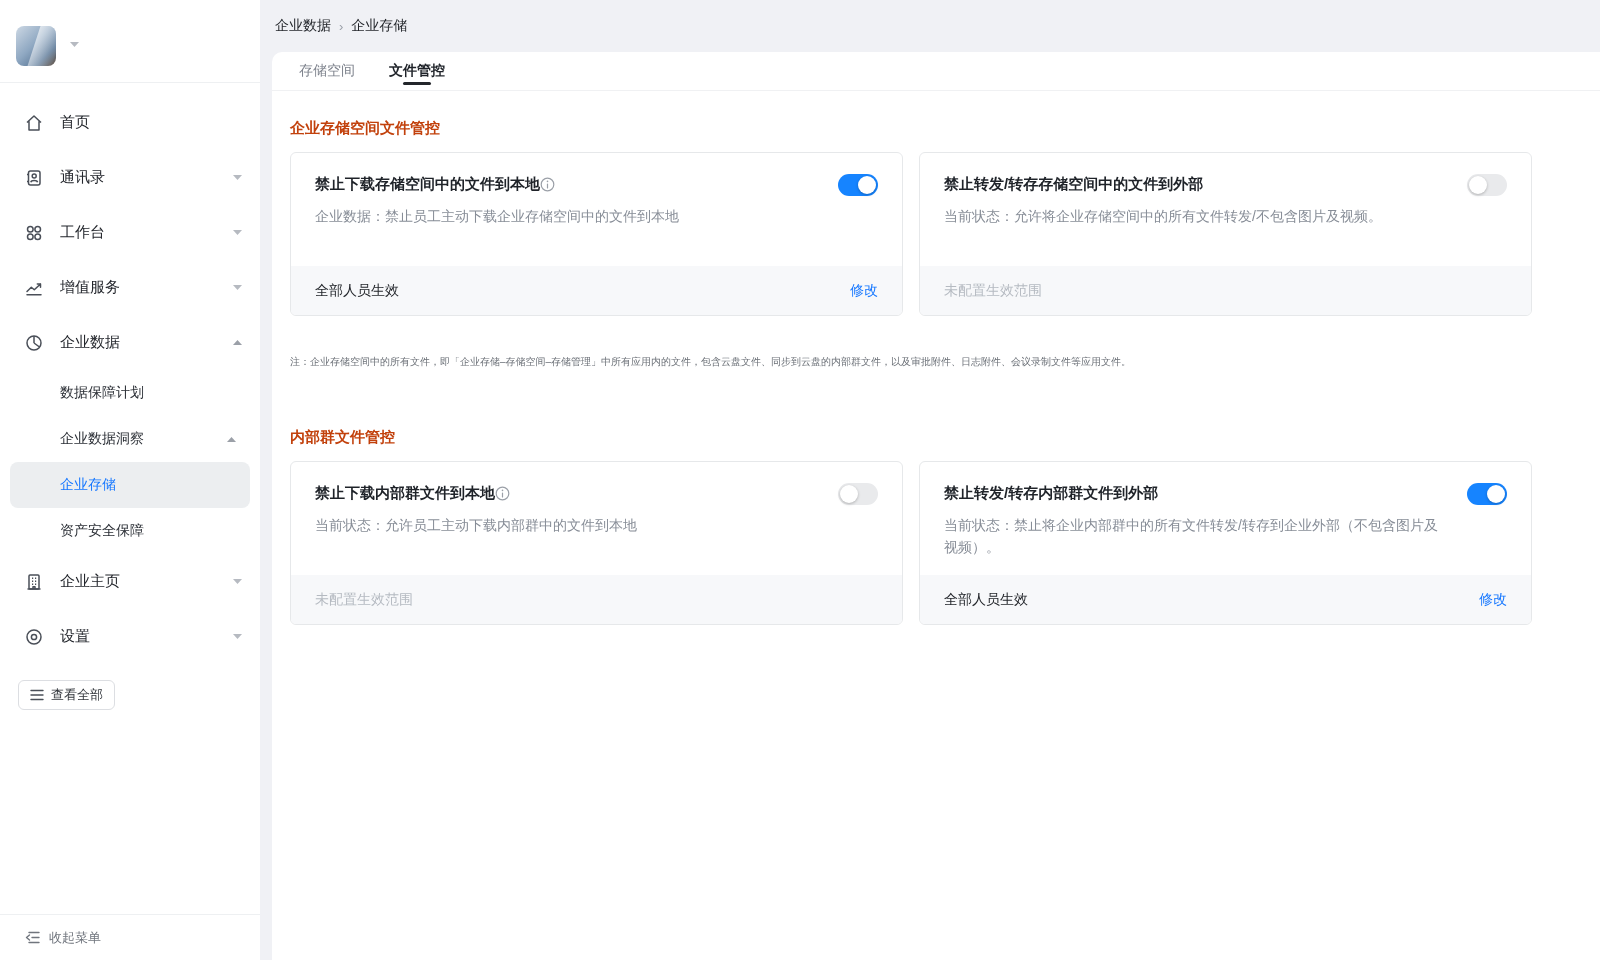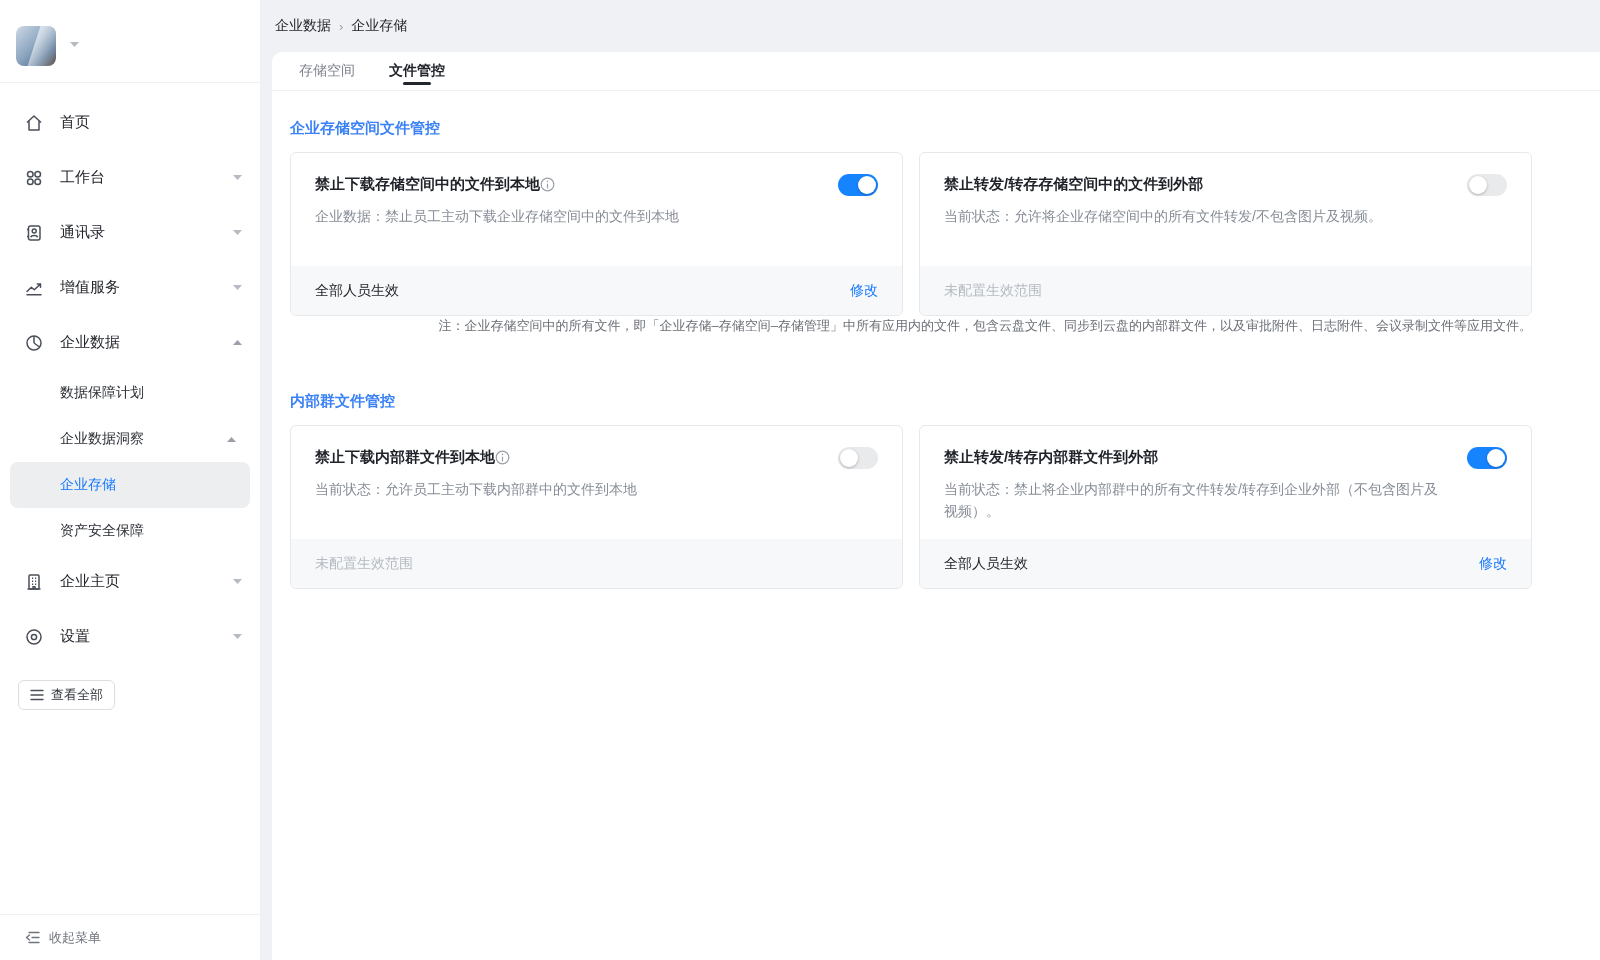--- a/index.html
+++ b/index.html
@@ -99,21 +99,21 @@
   .tab {
     position:relative; display:flex; align-items:center;
     font-size:14px; color:#7d828c; cursor:pointer;
   }
   .tab.active { color:#1f2329; font-weight:700; }
   .tab.active::after {
     content:""; position:absolute; left:50%; transform:translateX(-50%);
     bottom:5px; width:28px; height:3px; border-radius:2px; background:#23262b;
   }
   .content { padding:28px 68px 0 18px; }
-  .section-title { font-size:15px; font-weight:700; color:#3b82f6; margin-bottom:14px; }
+  .section-title { font-size:15px; font-weight:700; color:#c2410c; margin-bottom:14px; }
   .cards { display:grid; grid-template-columns:1fr 1fr; gap:16px; }
   .card {
     border:1px solid #e6e8ea; border-radius:6px;
     height:164px; display:flex; flex-direction:column;
     overflow:hidden; background:#fff;
   }
   .card-body { flex:1; padding:22px 24px 0 24px; position:relative; }
   .card-title-row { display:flex; align-items:center; gap:0; padding-right:41px; }
   .card-title { font-size:15px; font-weight:700; color:#1f2329; }
   .info-icon { display:inline-flex; flex:none; cursor:pointer; }
@@ -131,21 +131,21 @@
   .toggle.on { background:#1684ff; }
   .toggle.on::after { left:auto; right:2px; }
   .card-footer {
     height:49px; background:#f7f8fa;
     display:flex; align-items:center; justify-content:space-between;
     padding:0 24px; font-size:14px;
   }
   .scope-active { color:#23262b; }
   .scope-empty { color:#b5bac1; }
   .modify-link { color:#1677ff; cursor:pointer; font-size:14px; }
-  .note { font-size:13px; color:#6b7077; line-height:20px;text-align:right; }
+  .note { margin-top:36px; font-size:10px; color:#6b7077; line-height:20px; }
   .section-gap { margin-top:56px; }
 </style>
 </head>
 <body>
 
 <aside class="sidebar">
   <div class="company">
     <div class="avatar"></div>
     <svg class="caret company-caret" viewBox="0 0 9 5">
         <path d="M0 0h9L4.5 5z" fill="#b6bac1"></path>
@@ -156,41 +156,41 @@
     <div class="nav-item">
       <span class="nav-icon">
         <svg width="20" height="20" viewBox="0 0 20 20" fill="none" stroke="#4a4f58" stroke-width="1.5" stroke-linejoin="round">
             <path d="M3 9.5 10 3l7 6.5M5 8.2V17h10V8.2"></path>
           </svg>
       </span>
       <span class="nav-label">首页</span>
     </div>
     <div class="nav-item">
       <span class="nav-icon">
+        <svg width="20" height="20" viewBox="0 0 20 20" fill="none" stroke="#4a4f58" stroke-width="1.5" stroke-linejoin="round">
+            <rect x="4.5" y="3" width="11.5" height="14" rx="2"></rect>
+            <circle cx="10.2" cy="8" r="2"></circle>
+            <path d="M6.8 14.2c.6-2.2 6.2-2.2 6.8 0M3 6.5h1.5M3 13.5h1.5"></path>
+          </svg>
+      </span>
+      <span class="nav-label">通讯录</span>
+      <svg class="caret" viewBox="0 0 9 5">
+          <path d="M0 0h9L4.5 5z" fill="#b6bac1"></path>
+        </svg>
+    </div>
+    <div class="nav-item">
+      <span class="nav-icon">
         <svg width="20" height="20" viewBox="0 0 20 20" fill="none" stroke="#4a4f58" stroke-width="1.5">
             <circle cx="6.3" cy="6.3" r="2.8"></circle>
             <circle cx="13.7" cy="6.3" r="2.8"></circle>
             <circle cx="6.3" cy="13.7" r="2.8"></circle>
             <circle cx="13.7" cy="13.7" r="2.8"></circle>
           </svg>
       </span>
       <span class="nav-label">工作台</span>
-      <svg class="caret" viewBox="0 0 9 5">
-          <path d="M0 0h9L4.5 5z" fill="#b6bac1"></path>
-        </svg>
-    </div>
-    <div class="nav-item">
-      <span class="nav-icon">
-        <svg width="20" height="20" viewBox="0 0 20 20" fill="none" stroke="#4a4f58" stroke-width="1.5" stroke-linejoin="round">
-            <rect x="4.5" y="3" width="11.5" height="14" rx="2"></rect>
-            <circle cx="10.2" cy="8" r="2"></circle>
-            <path d="M6.8 14.2c.6-2.2 6.2-2.2 6.8 0M3 6.5h1.5M3 13.5h1.5"></path>
-          </svg>
-      </span>
-      <span class="nav-label">通讯录</span>
       <svg class="caret" viewBox="0 0 9 5">
           <path d="M0 0h9L4.5 5z" fill="#b6bac1"></path>
         </svg>
     </div>
     <div class="nav-item">
       <span class="nav-icon">
         <svg width="20" height="20" viewBox="0 0 20 20" fill="none" stroke="#4a4f58" stroke-width="1.5" stroke-linejoin="round" stroke-linecap="round">
             <path d="M3 13.5l4.3-4.3 3 2.6L16.5 6M16.5 6v3.2M16.5 6h-3.2M3 16.8h14"></path>
           </svg>
       </span>

